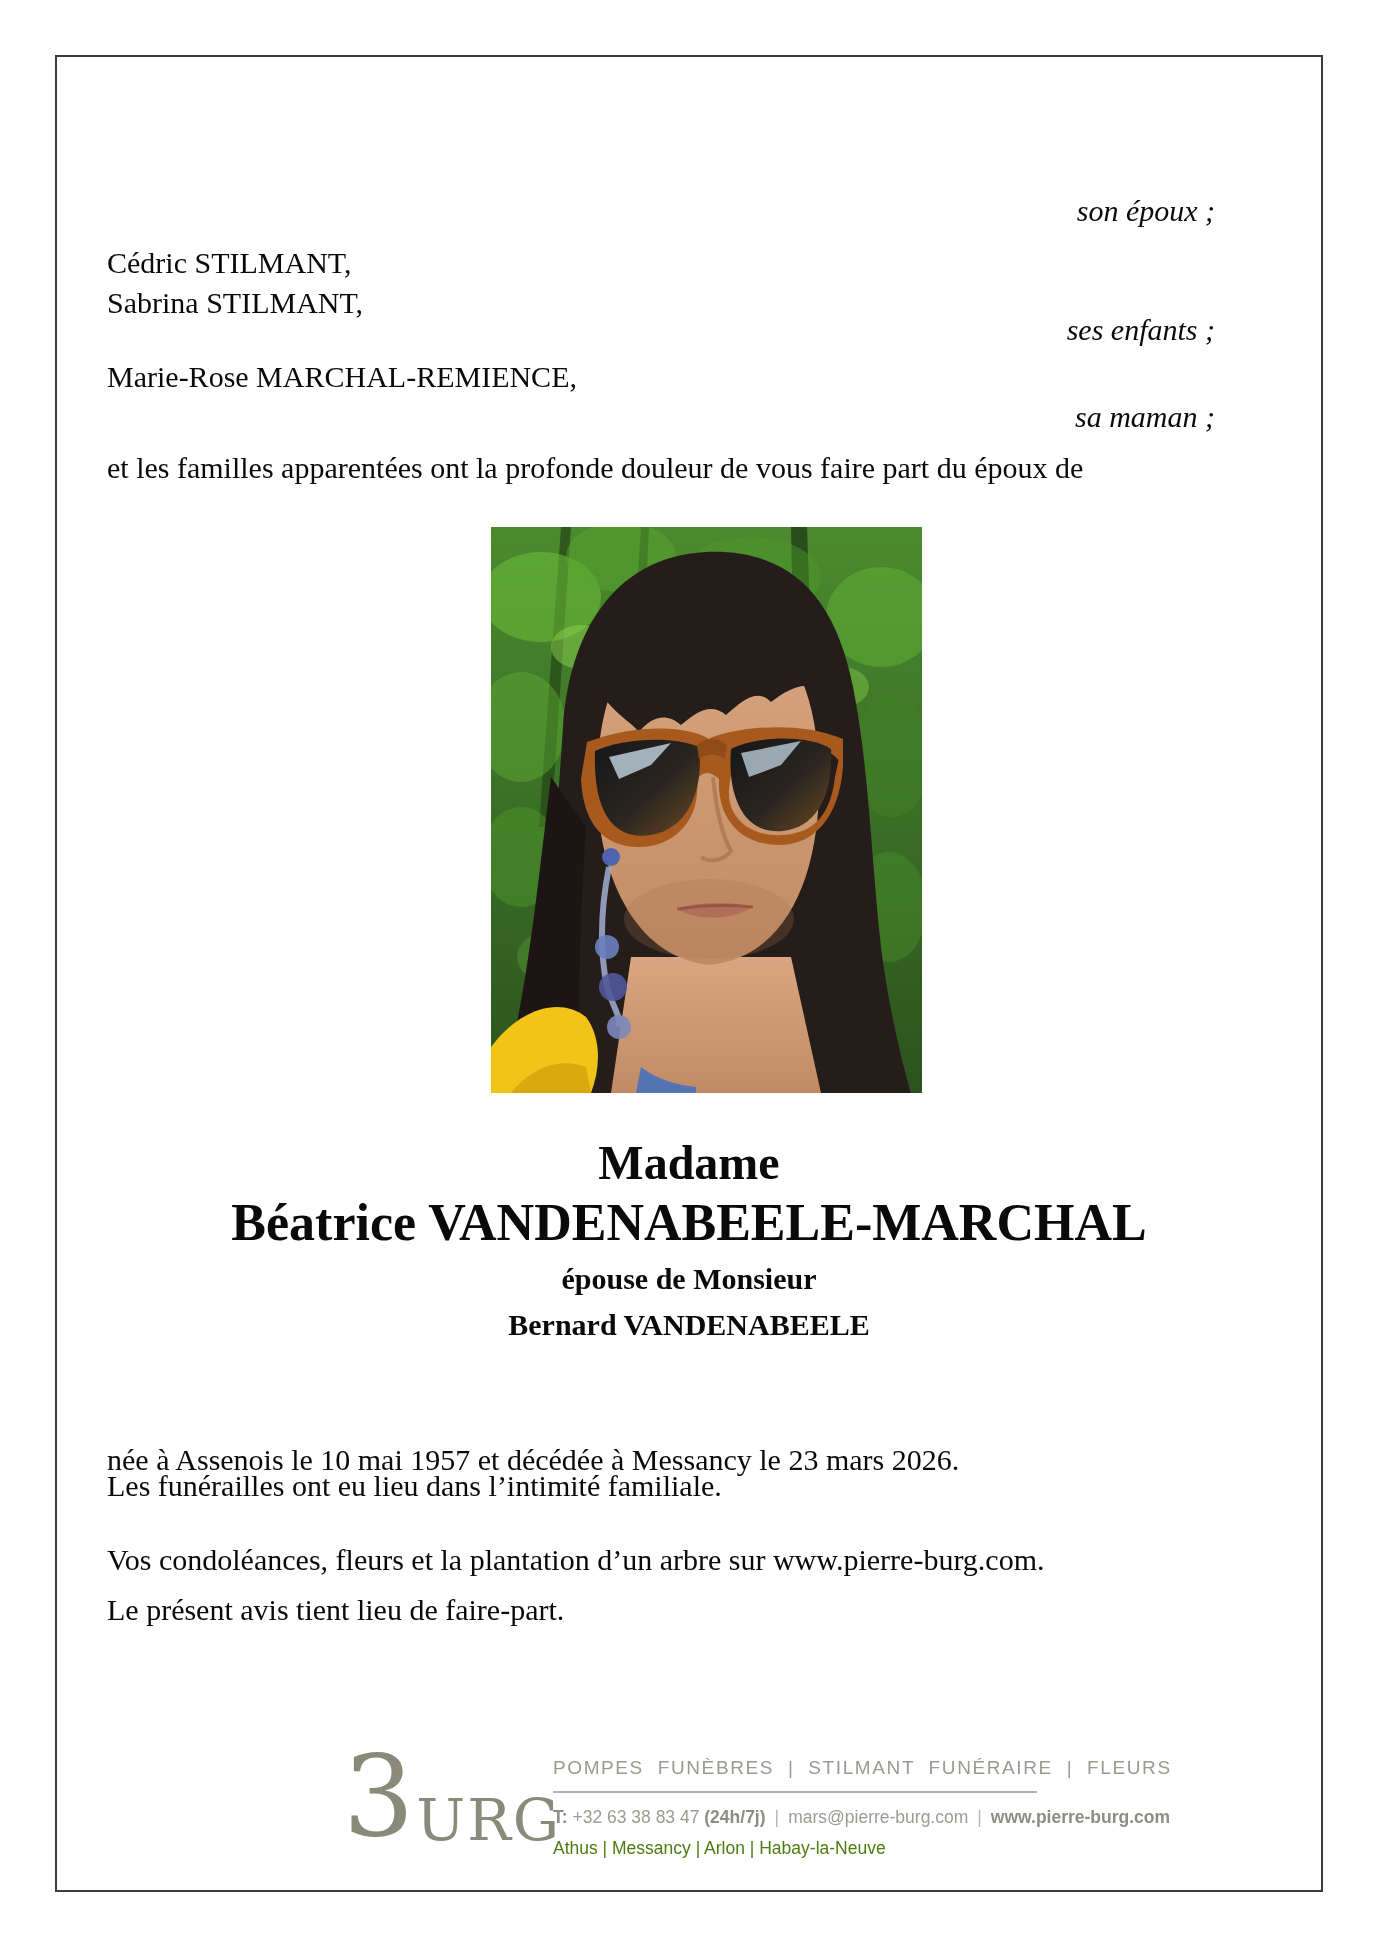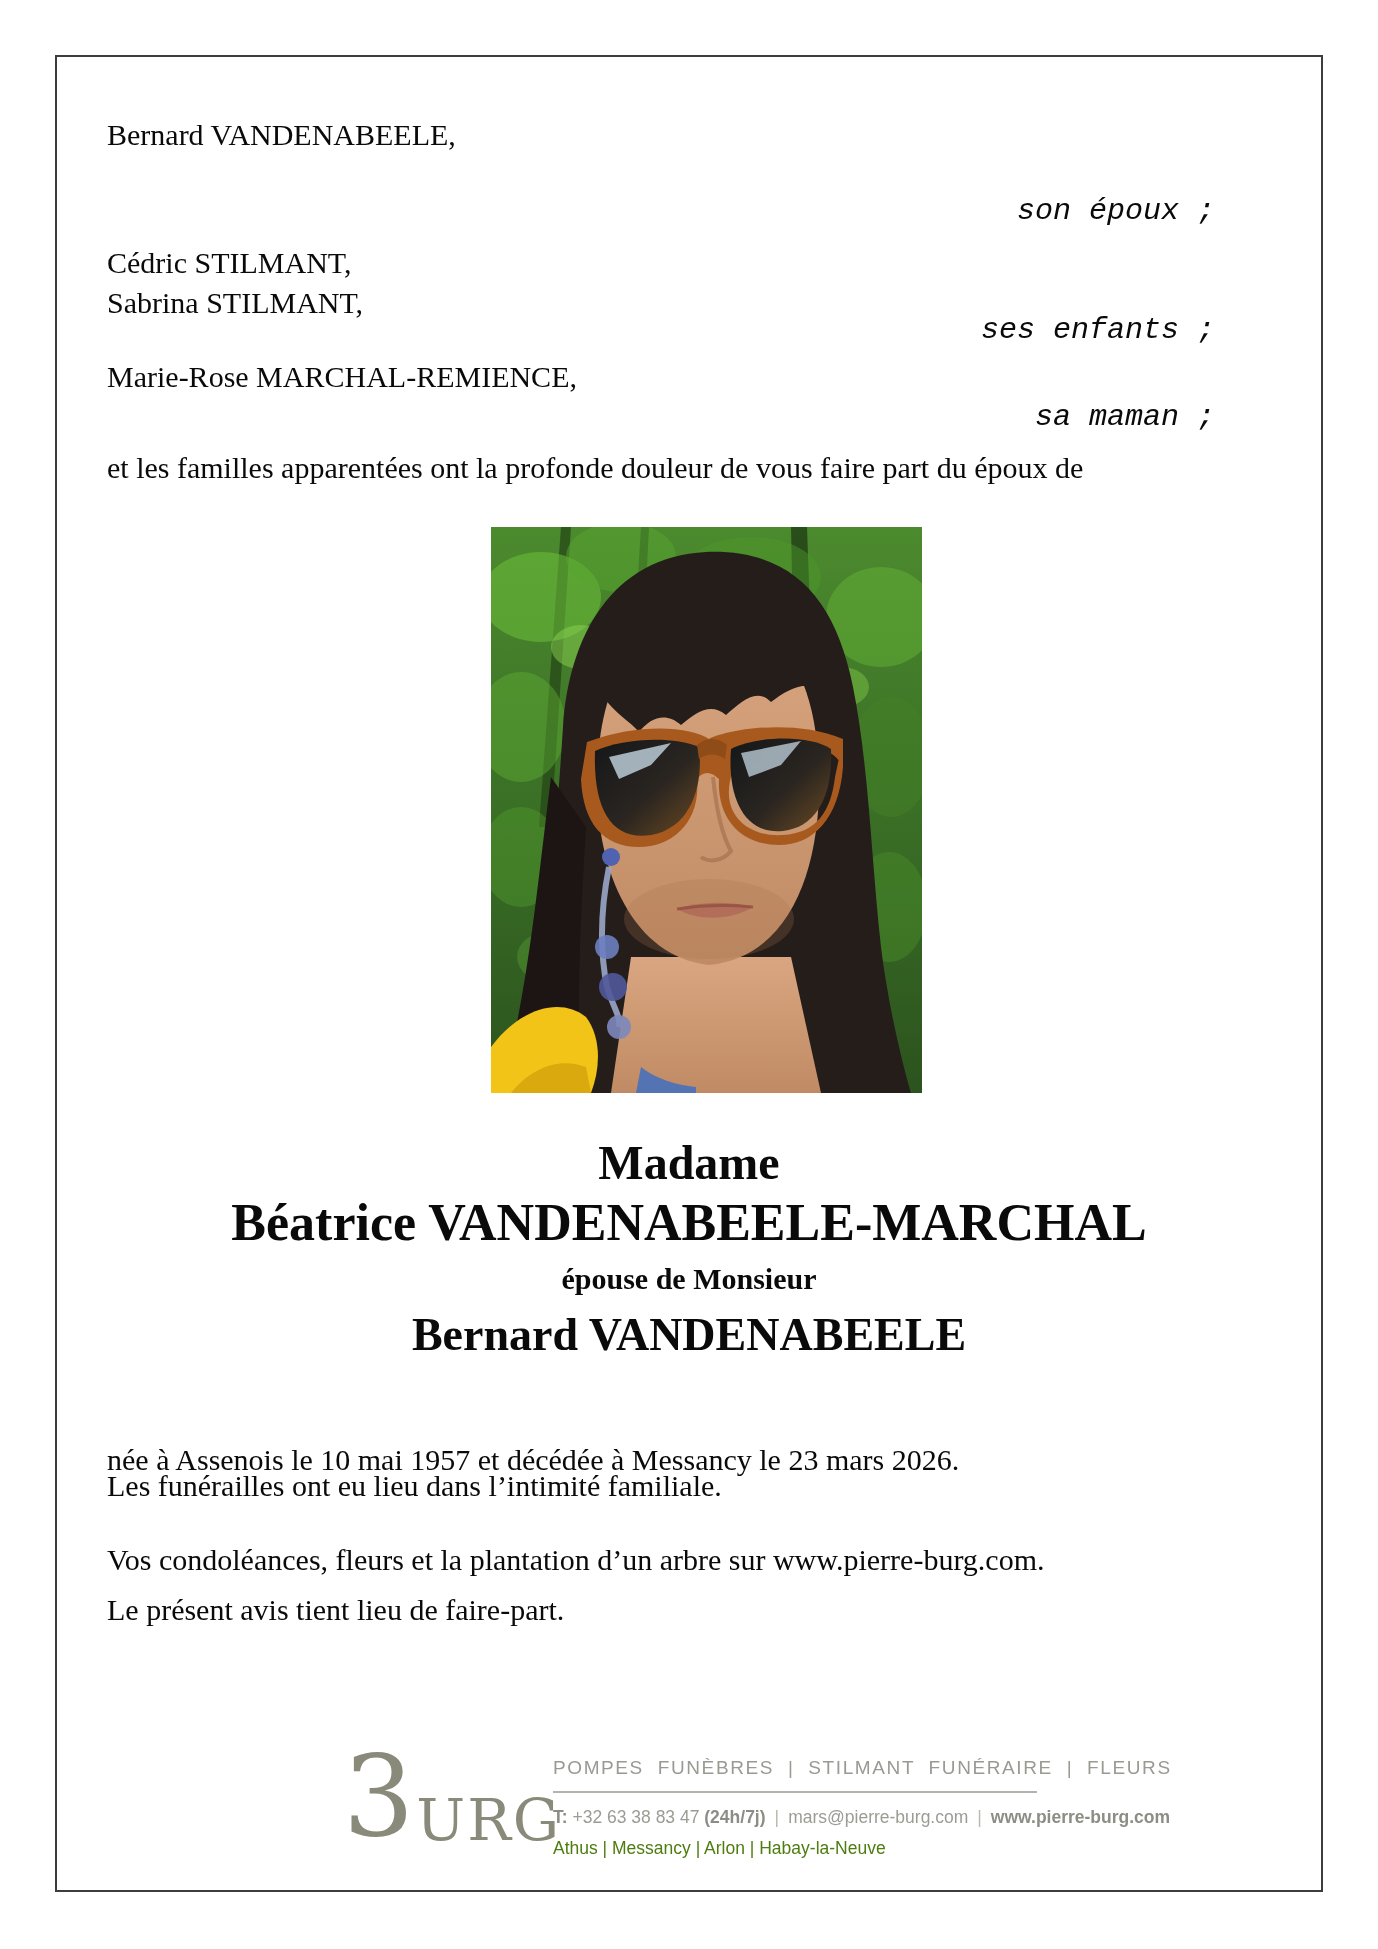--- a/index.html
+++ b/index.html
@@ -12,26 +12,26 @@
     overflow:hidden;
   }
   .page{
     position:absolute;left:55px;top:55px;
     width:1264px;height:1833px;
     border:2px solid #3d3d3d;
     background:#ffffff;
   }
   .page p{margin:0;position:absolute;white-space:nowrap;}
   .body-line{font-size:30px;left:50px;}
-  .relation-line{font-size:30px;font-style:italic;right:106px;text-align:center;font-family:Liberation Mono, monospace;}
+  .relation-line{font-size:30px;font-style:italic;right:106px;text-align:center;}
   .centered{left:0;right:0;text-align:center;font-weight:bold;white-space:nowrap;}
   .h-title{font-size:48px;}
   .h-name{font-size:52px;}
   .h-sub{font-size:30px;}
-  .h-spouse{font-size:46px;font-family:Liberation Serif, serif;}
+  .h-spouse{font-size:30px;font-family:Liberation Serif, serif;}
 
   .portrait{
     position:absolute;left:434px;top:470px;
     width:431px;height:566px;display:block;
   }
 
   
   .logo{
     position:absolute;left:286px;top:1694px;
     color:#8a8a7b;font-family:"DejaVu Serif",serif;
@@ -55,21 +55,20 @@
   .contact{font-size:17.5px;white-space:nowrap;color:#9c9c95;}
   .contact b{color:#8d8d85;font-weight:bold;}
   .sep{color:#b8b8b0;margin:0 9px;}
   .locations{font-size:17.5px;margin-top:10px;color:#4d7c0f;white-space:nowrap;}
 </style>
 </head>
 <body>
 
 <div class="page">
 
-  <p class="body-line" style="top:61px">Bernard VANDENABEELE,</p>
   <p class="relation-line" style="top:137px">son époux ;</p>
   <p class="body-line" style="top:189px">Cédric STILMANT,</p>
   <p class="body-line" style="top:229px">Sabrina STILMANT,</p>
   <p class="relation-line" style="top:256px">ses enfants ;</p>
   <p class="body-line" style="top:303px">Marie-Rose MARCHAL-REMIENCE,</p>
   <p class="relation-line" style="top:343px">sa maman ;</p>
   <p class="body-line" style="top:394px">et les familles apparentées ont la profonde douleur de vous faire part du époux de</p>
 
   <svg class="portrait" viewBox="0 0 431 566" aria-hidden="true">
     <defs>

